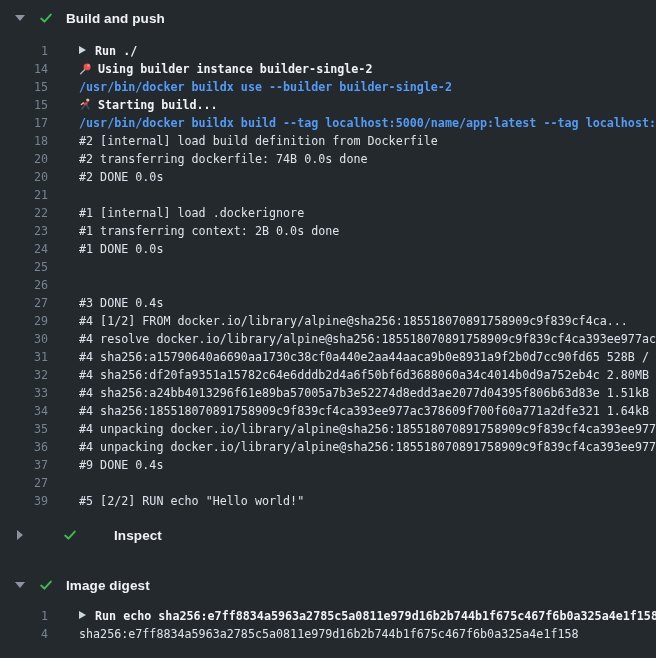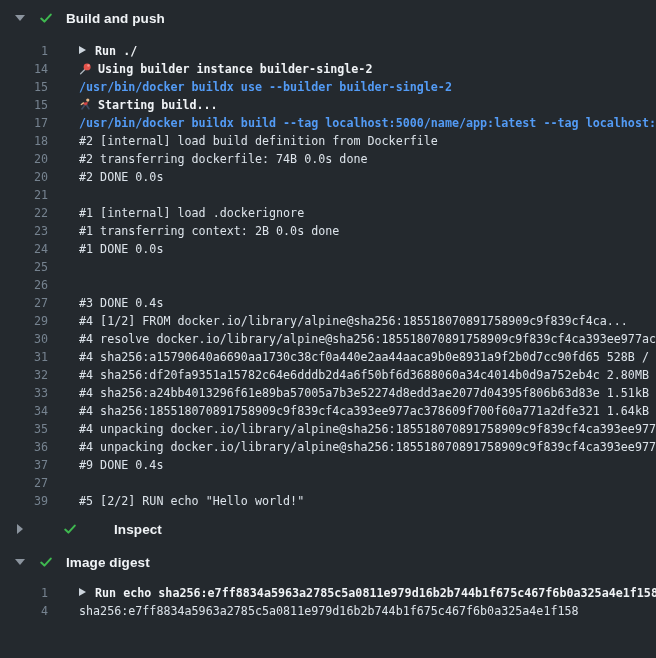--- a/index.html
+++ b/index.html
@@ -26,22 +26,22 @@
     border-left:6px solid #8b949e;
   }
   .group-header .check { width:16px; height:16px; margin-right:12px; flex:none; }
   .group-header .title {
     font-family:"Liberation Sans","DejaVu Sans",sans-serif;
     font-weight:700; font-size:13.5px; color:#f0f3f6; letter-spacing:.1px;
   }
 
   #sec-build .group-header { margin-top:5px; }
   #sec-build .lines   { margin-top:11px; }
-  #sec-inspect .group-header { margin-top:6px;gap:24px; }
-  #sec-digest .group-header  { margin-top:7px; }
+  #sec-inspect .group-header { margin-top:12px;gap:24px; }
+  #sec-digest .group-header  { margin-top:24px; }
   #sec-digest .lines  { margin-top:9px; }
 
   .lines { width:656px; overflow:hidden; }
   .line { display:flex; height:18px; line-height:18px; font-size:11.7px; white-space:pre; overflow:hidden; }
   .num {
     width:48px; flex:none; text-align:right; color:#768390;
     cursor:pointer; user-select:none;
   }
   .text { margin-left:31px; color:#dce3ea; flex:none; }
   .text.bold { font-weight:700; color:#f0f3f6; }

